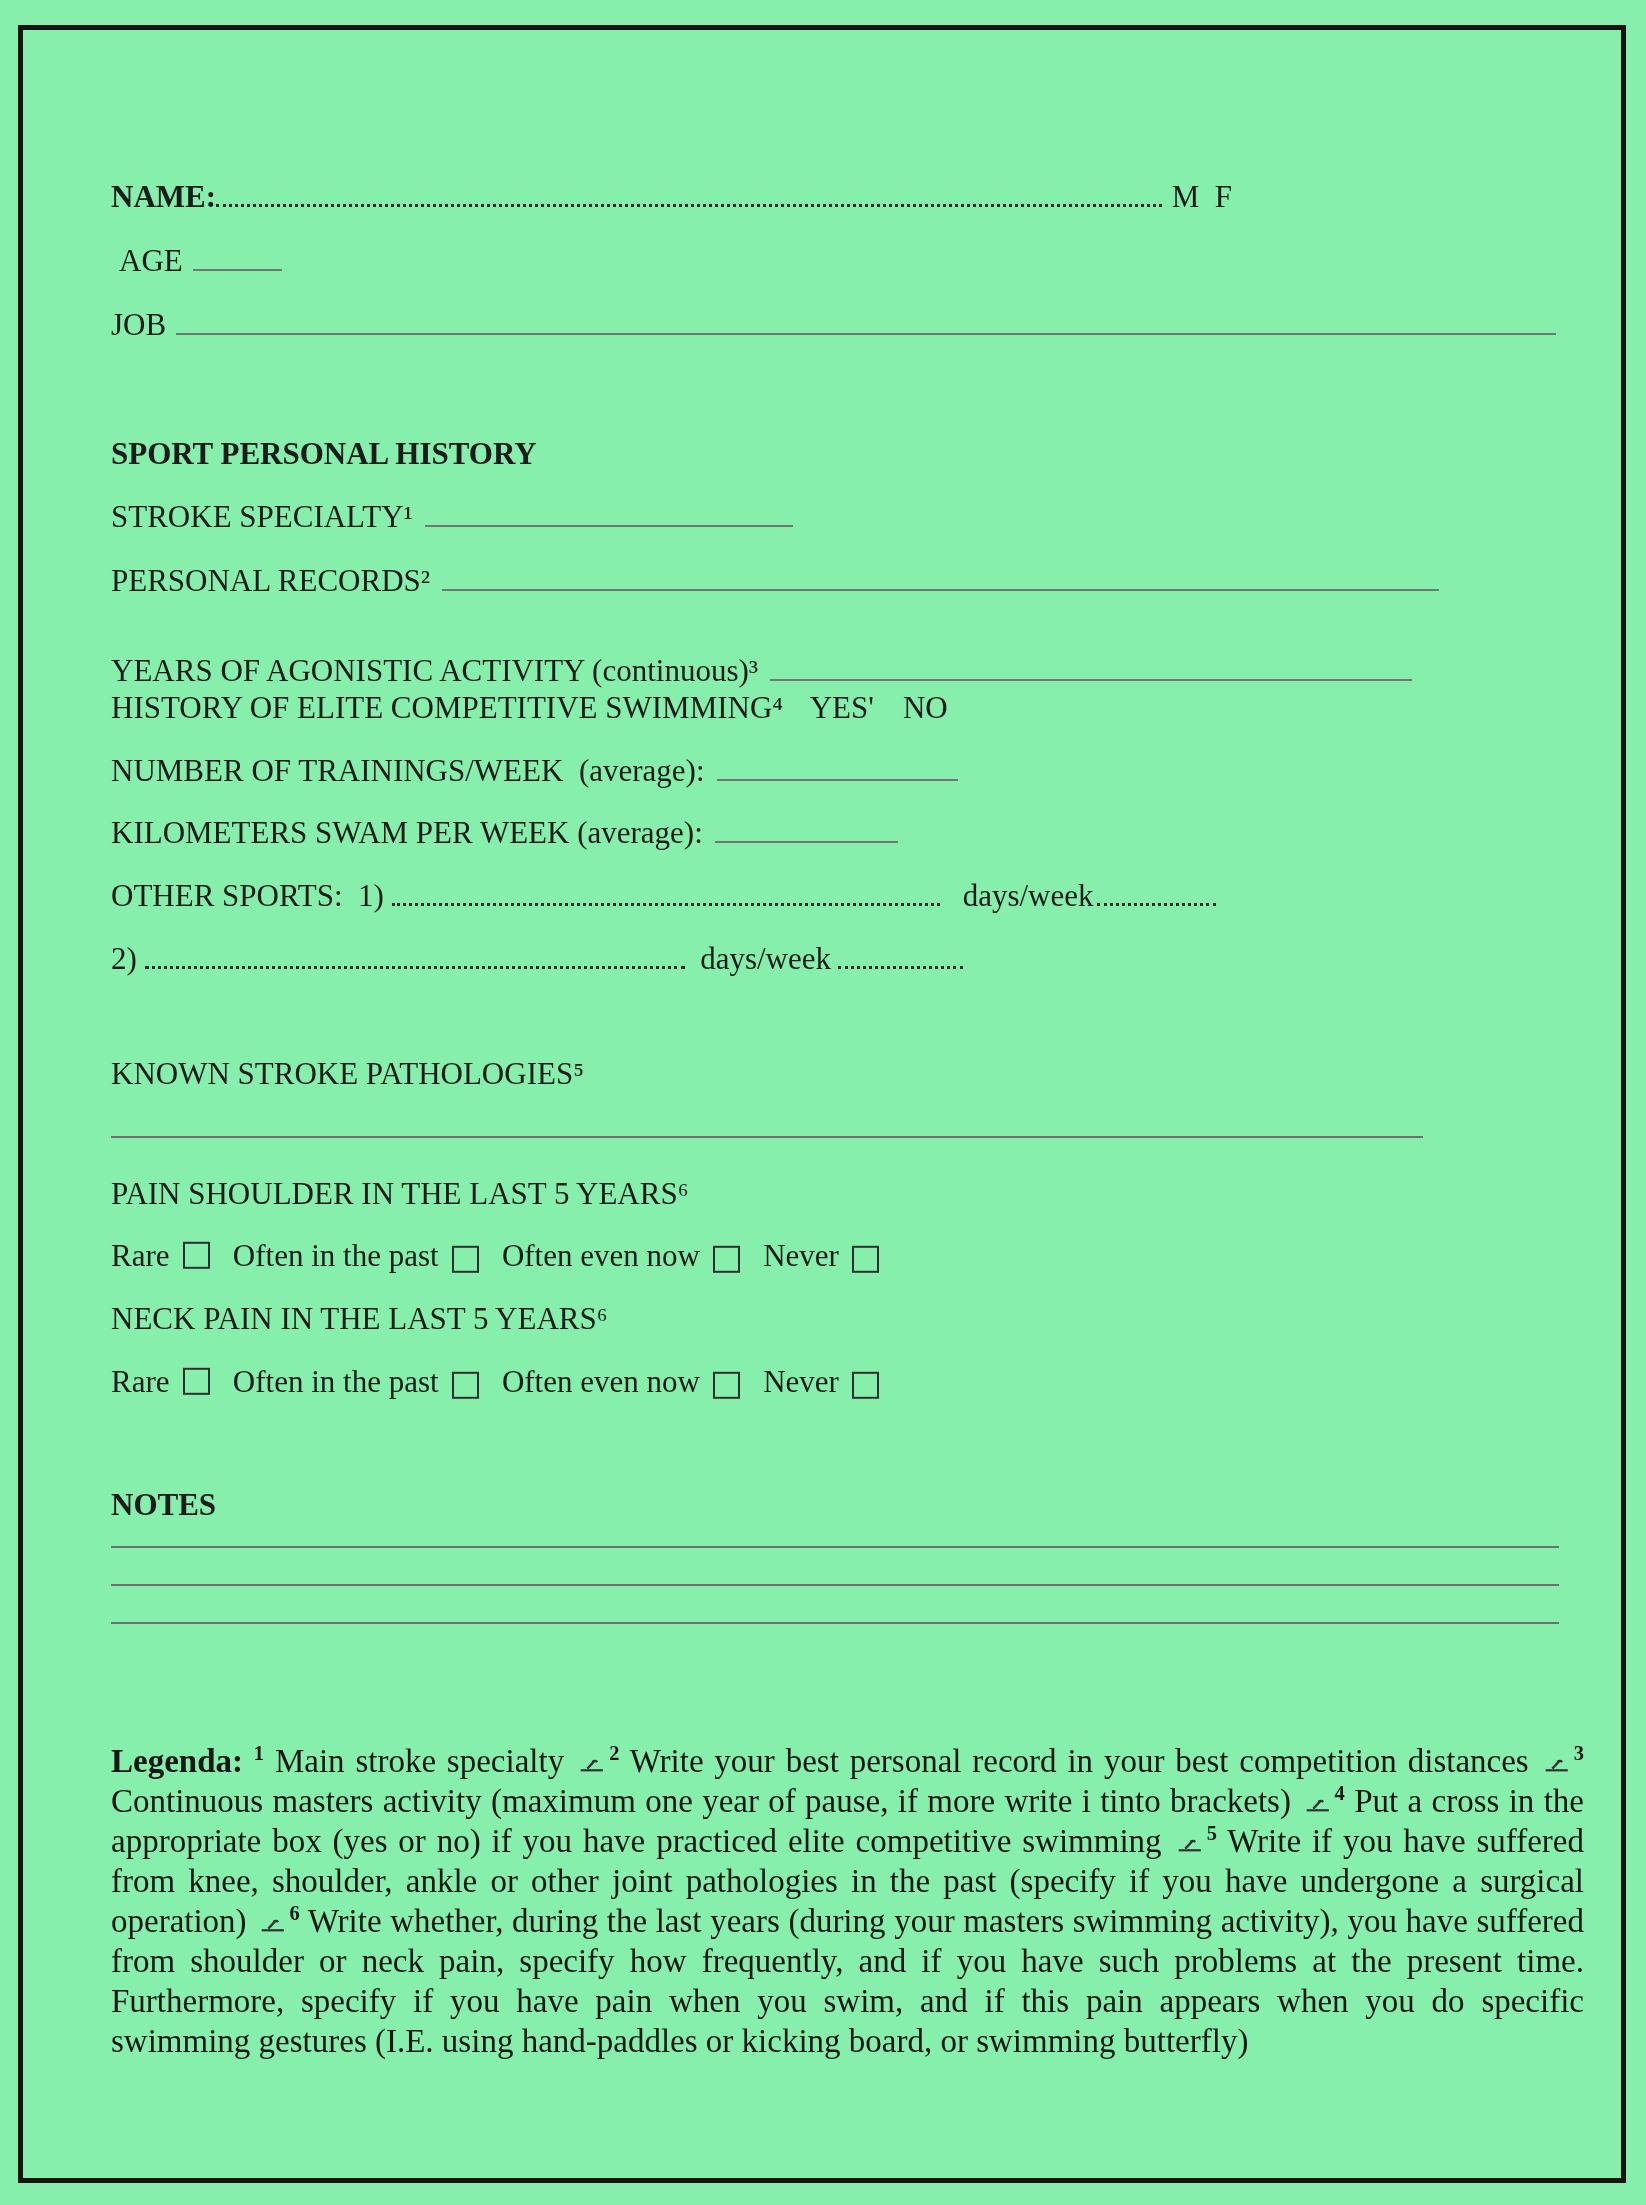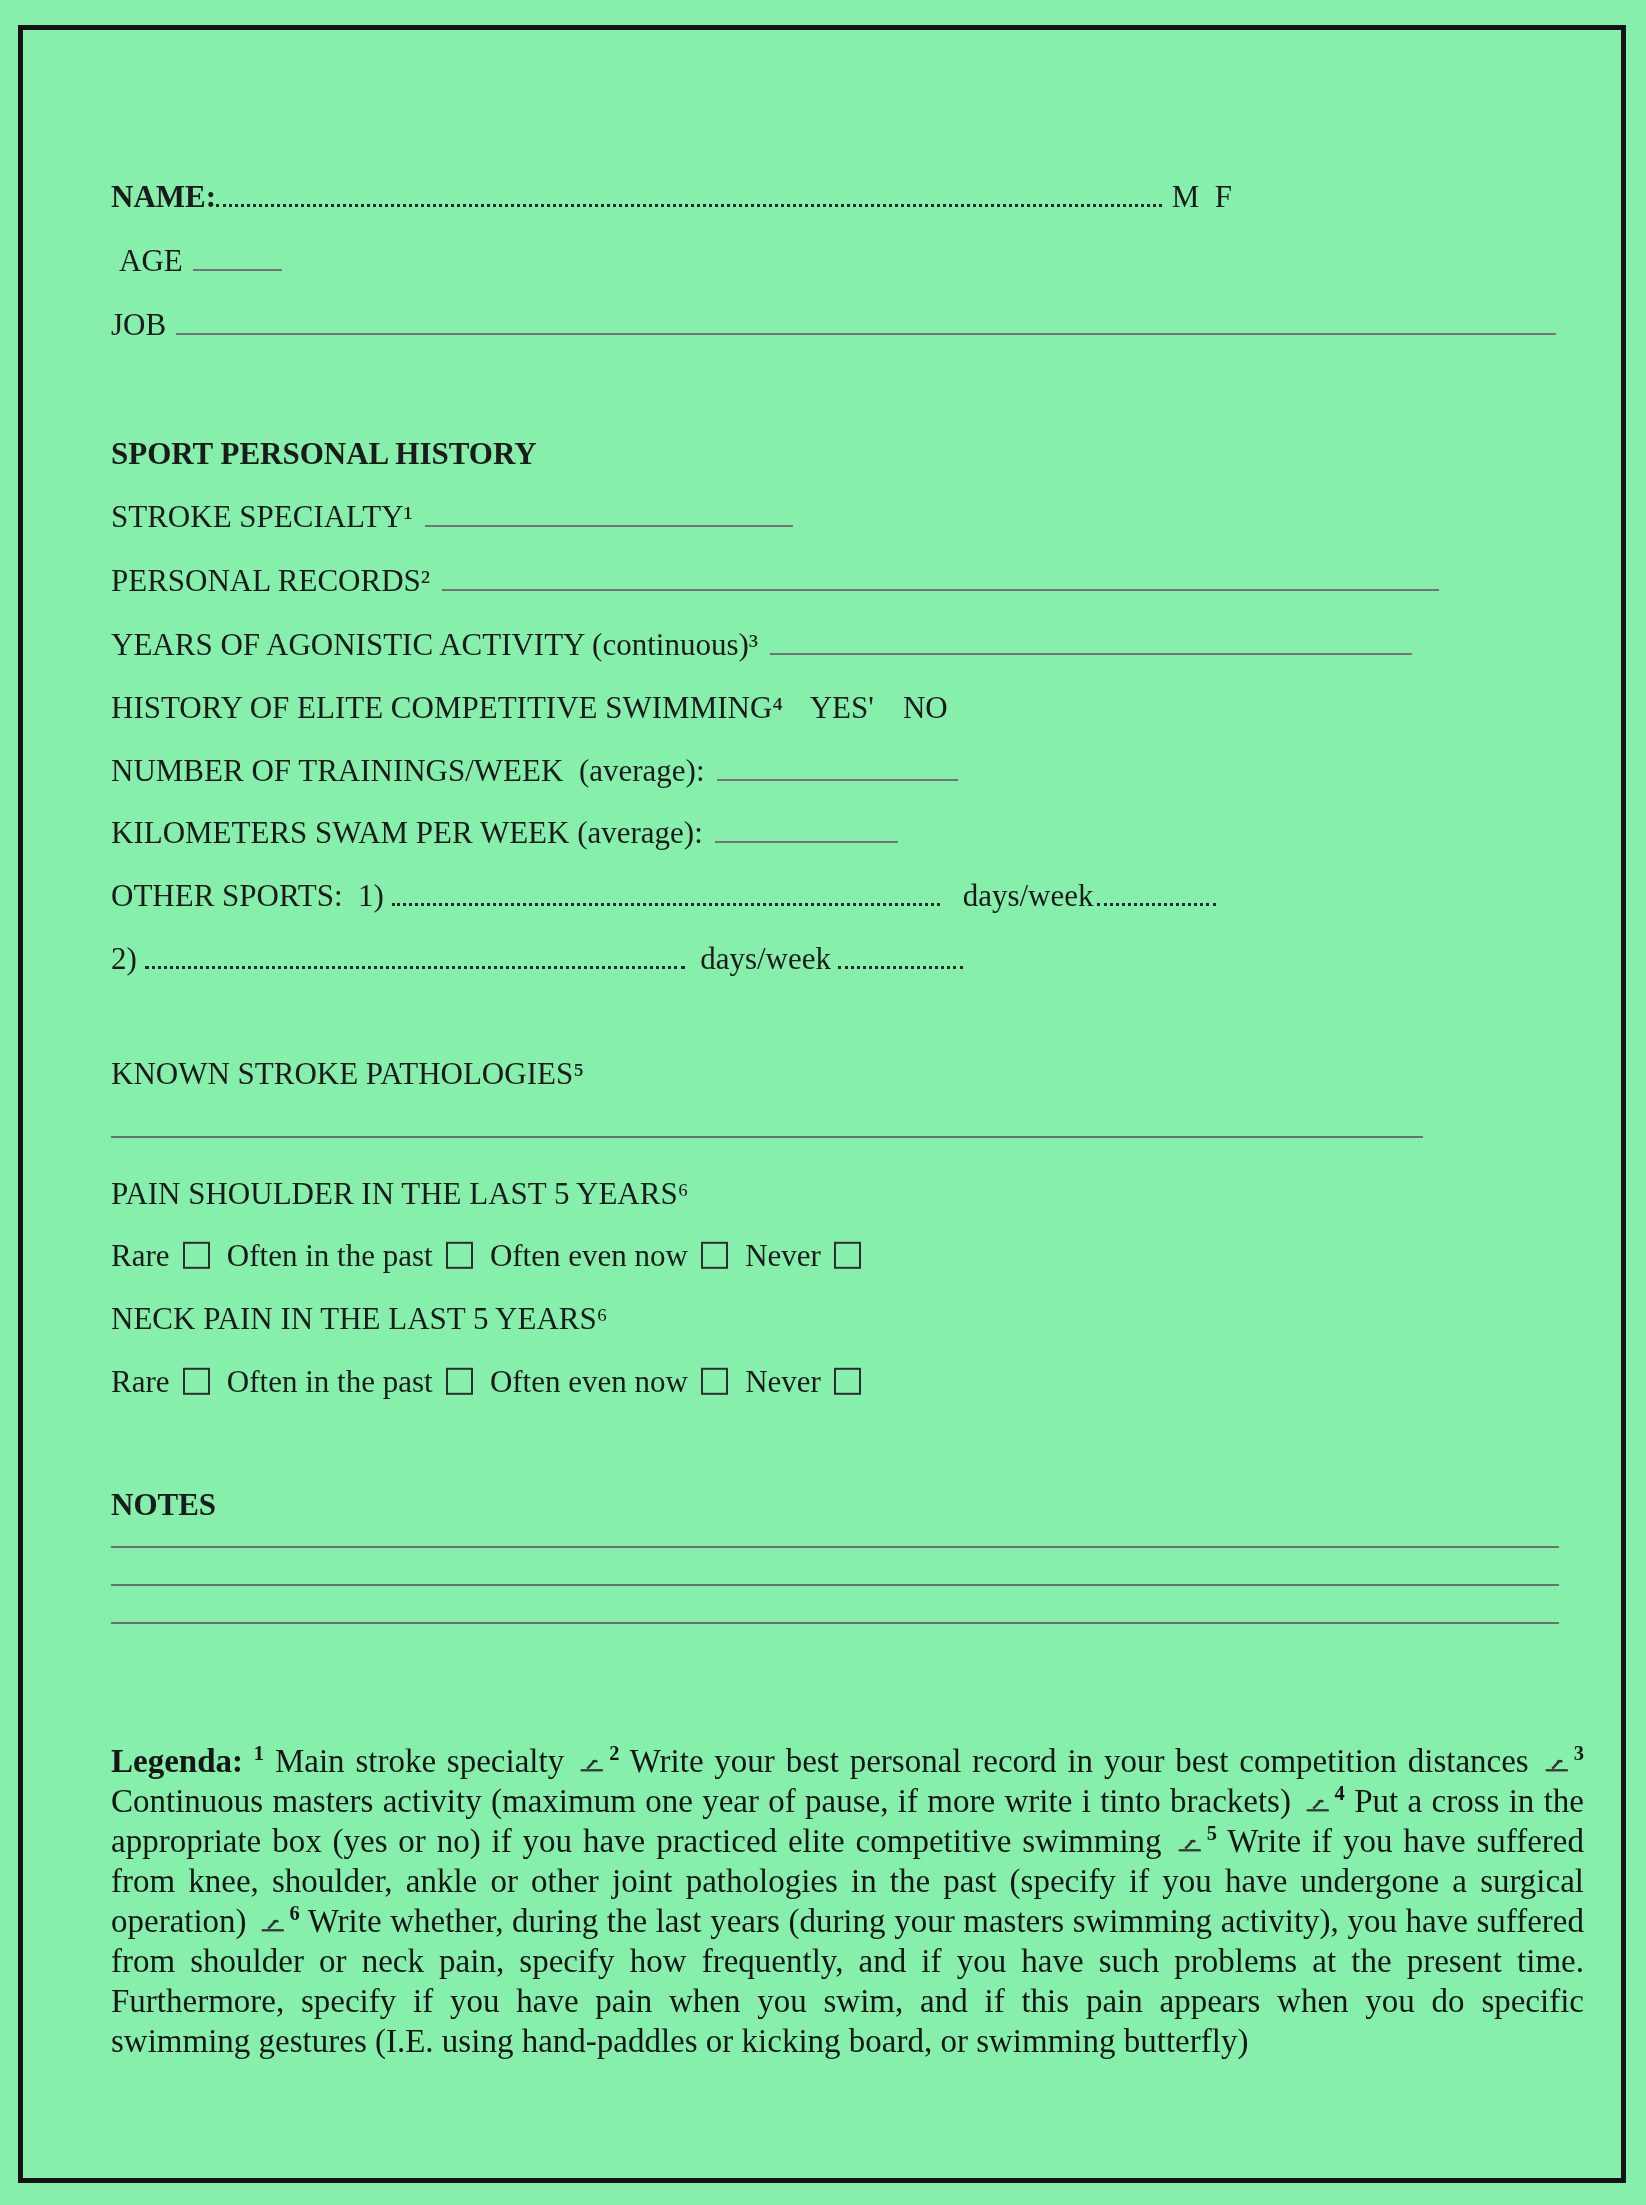--- a/index.html
+++ b/index.html
@@ -35,21 +35,21 @@
   .hline{
     position:absolute;border-top:2.8px solid #6f6f6f;height:0;
   }
   .box{
     display:inline-block;width:23px;height:23px;
     border:2.2px solid #2e2e2e;background:transparent;
     transform:translateY(2.8px);
     margin-left:13.3px;
   }
   .opt{display:inline-flex;align-items:baseline;}
-  .opt+.opt{margin-left:17px;}
+  .opt+.opt{margin-left:23px;align-items:center;}
   .legend{
     position:absolute;left:111px;top:1708px;width:1473px;
     font-size:33px;line-height:40px;
     text-align:justify;
     color:#161616;
   }
   .lg-bold{font-weight:bold;}
   .lg-sup{vertical-align:super;font-size:0.62em;font-weight:bold;line-height:0;}
   .sep-icon{display:inline-block;vertical-align:baseline;margin:0 4.4px;}
   .yes{margin-left:26.6px;}
@@ -85,21 +85,21 @@
   <div class="row" style="top:497px;">
     <span class="lbl">STROKE SPECIALTY¹</span>
     <span class="solidfill" style="width:368px;margin-left:12px;"></span>
   </div>
 
   <div class="row" style="top:561px;right:207px;">
     <span class="lbl">PERSONAL RECORDS²</span>
     <span class="solidfill grow" style="margin-left:12px;"></span>
   </div>
 
-  <div class="row" style="top:625px;right:234px;">
+  <div class="row" style="top:651px;right:234px;">
     <span class="lbl">YEARS OF AGONISTIC ACTIVITY (continuous)³</span>
     <span class="solidfill grow" style="margin-left:12px;"></span>
   </div>
 
   <div class="row" style="top:688px;">
     <span class="lbl">HISTORY OF ELITE COMPETITIVE SWIMMING⁴</span>
     <span class="yes">YES'</span>
     <span class="no">NO</span>
   </div>
 

